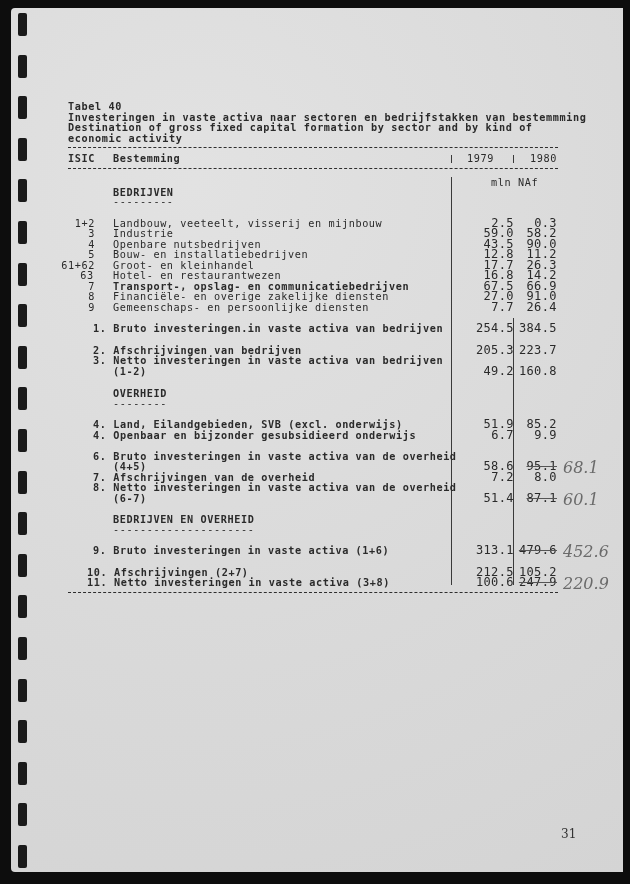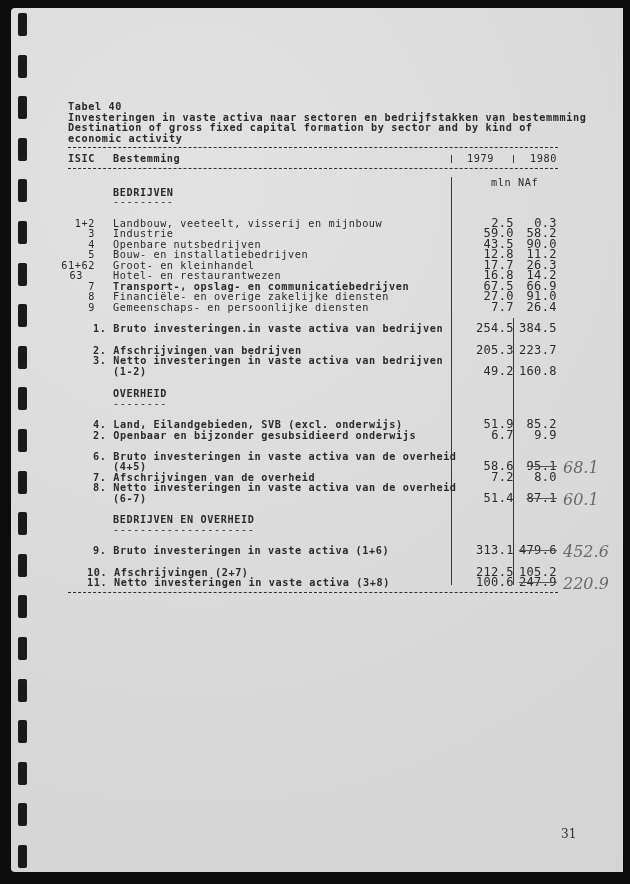--- a/index.html
+++ b/index.html
@@ -92,21 +92,21 @@
     <div class="num c1" style="top: 239px;">43.5</div>
     <div class="num c2" style="top: 239px;">90.0</div>
     <div class="ln" style="top: 249px; left: 55px; width: 40px; text-align: right;">5</div>
     <div class="ln" style="top: 249px; left: 113px;">Bouw- en installatiebedrijven</div>
     <div class="num c1" style="top: 249px;">12.8</div>
     <div class="num c2" style="top: 249px;">11.2</div>
     <div class="ln" style="top: 260px; left: 55px; width: 40px; text-align: right;">61+62</div>
     <div class="ln" style="top: 260px; left: 113px;">Groot- en kleinhandel</div>
     <div class="num c1" style="top: 260px;">17.7</div>
     <div class="num c2" style="top: 260px;">26.3</div>
-    <div class="ln" style="top: 270px; left: 43px; width: 40px; text-align: right;">63</div>
+    <div class="ln" style="top: 270px; left: 67px; width: 40px; text-align: center;">63</div>
     <div class="ln" style="top: 270px; left: 113px;">Hotel- en restaurantwezen</div>
     <div class="num c1" style="top: 270px;">16.8</div>
     <div class="num c2" style="top: 270px;">14.2</div>
     <div class="ln" style="top: 281px; left: 55px; width: 40px; text-align: right;">7</div>
     <div class="ln" style="top: 281px; left: 113px; font-weight: bold;">Transport-, opslag- en communicatiebedrijven</div>
     <div class="num c1" style="top: 281px;">67.5</div>
     <div class="num c2" style="top: 281px;">66.9</div>
     <div class="ln" style="top: 291px; left: 55px; width: 40px; text-align: right;">8</div>
     <div class="ln" style="top: 291px; left: 113px;">Financiële- en overige zakelijke diensten</div>
     <div class="num c1" style="top: 291px;">27.0</div>
@@ -123,21 +123,21 @@
     <div class="ln b" style="top: 345px; left: 93px;">2. Afschrijvingen van bedrijven</div>
     <div class="num c1" style="top: 345px;">205.3</div>
     <div class="num c2" style="top: 345px;">223.7</div>
     <div class="ln b" style="top: 355px; left: 93px;">3. Netto investeringen in vaste activa van bedrijven</div>
     <div class="ln b" style="top: 366px; left: 113px;">(1-2)</div>
     <div class="num c1" style="top: 366px;">49.2</div>
     <div class="num c2" style="top: 366px;">160.8</div>
     <div class="ln b" style="top: 419px; left: 93px;">4. Land, Eilandgebieden, SVB (excl. onderwijs)</div>
     <div class="num c1" style="top: 419px;">51.9</div>
     <div class="num c2" style="top: 419px;">85.2</div>
-    <div class="ln b" style="top: 430px; left: 93px;">2. Openbaar en bijzonder gesubsidieerd onderwijs</div>
+    <div class="ln b" style="top: 430px; left: 93px;">4. Openbaar en bijzonder gesubsidieerd onderwijs</div>
     <div class="num c1" style="top: 430px;">6.7</div>
     <div class="num c2" style="top: 430px;">9.9</div>
     <div class="ln b" style="top: 451px; left: 93px;">6. Bruto investeringen in vaste activa van de overheid</div>
     <div class="ln b" style="top: 461px; left: 113px;">(4+5)</div>
     <div class="num c1" style="top: 461px;">58.6</div>
     <div class="num c2 strike" style="top: 461px;">95.1</div>
     <div class="hand" style="top: 458px; left: 563px;">68.1</div>
     <div class="ln b" style="top: 472px; left: 93px;">7. Afschrijvingen van de overheid</div>
     <div class="num c1" style="top: 472px;">7.2</div>
     <div class="num c2" style="top: 472px;">8.0</div>

